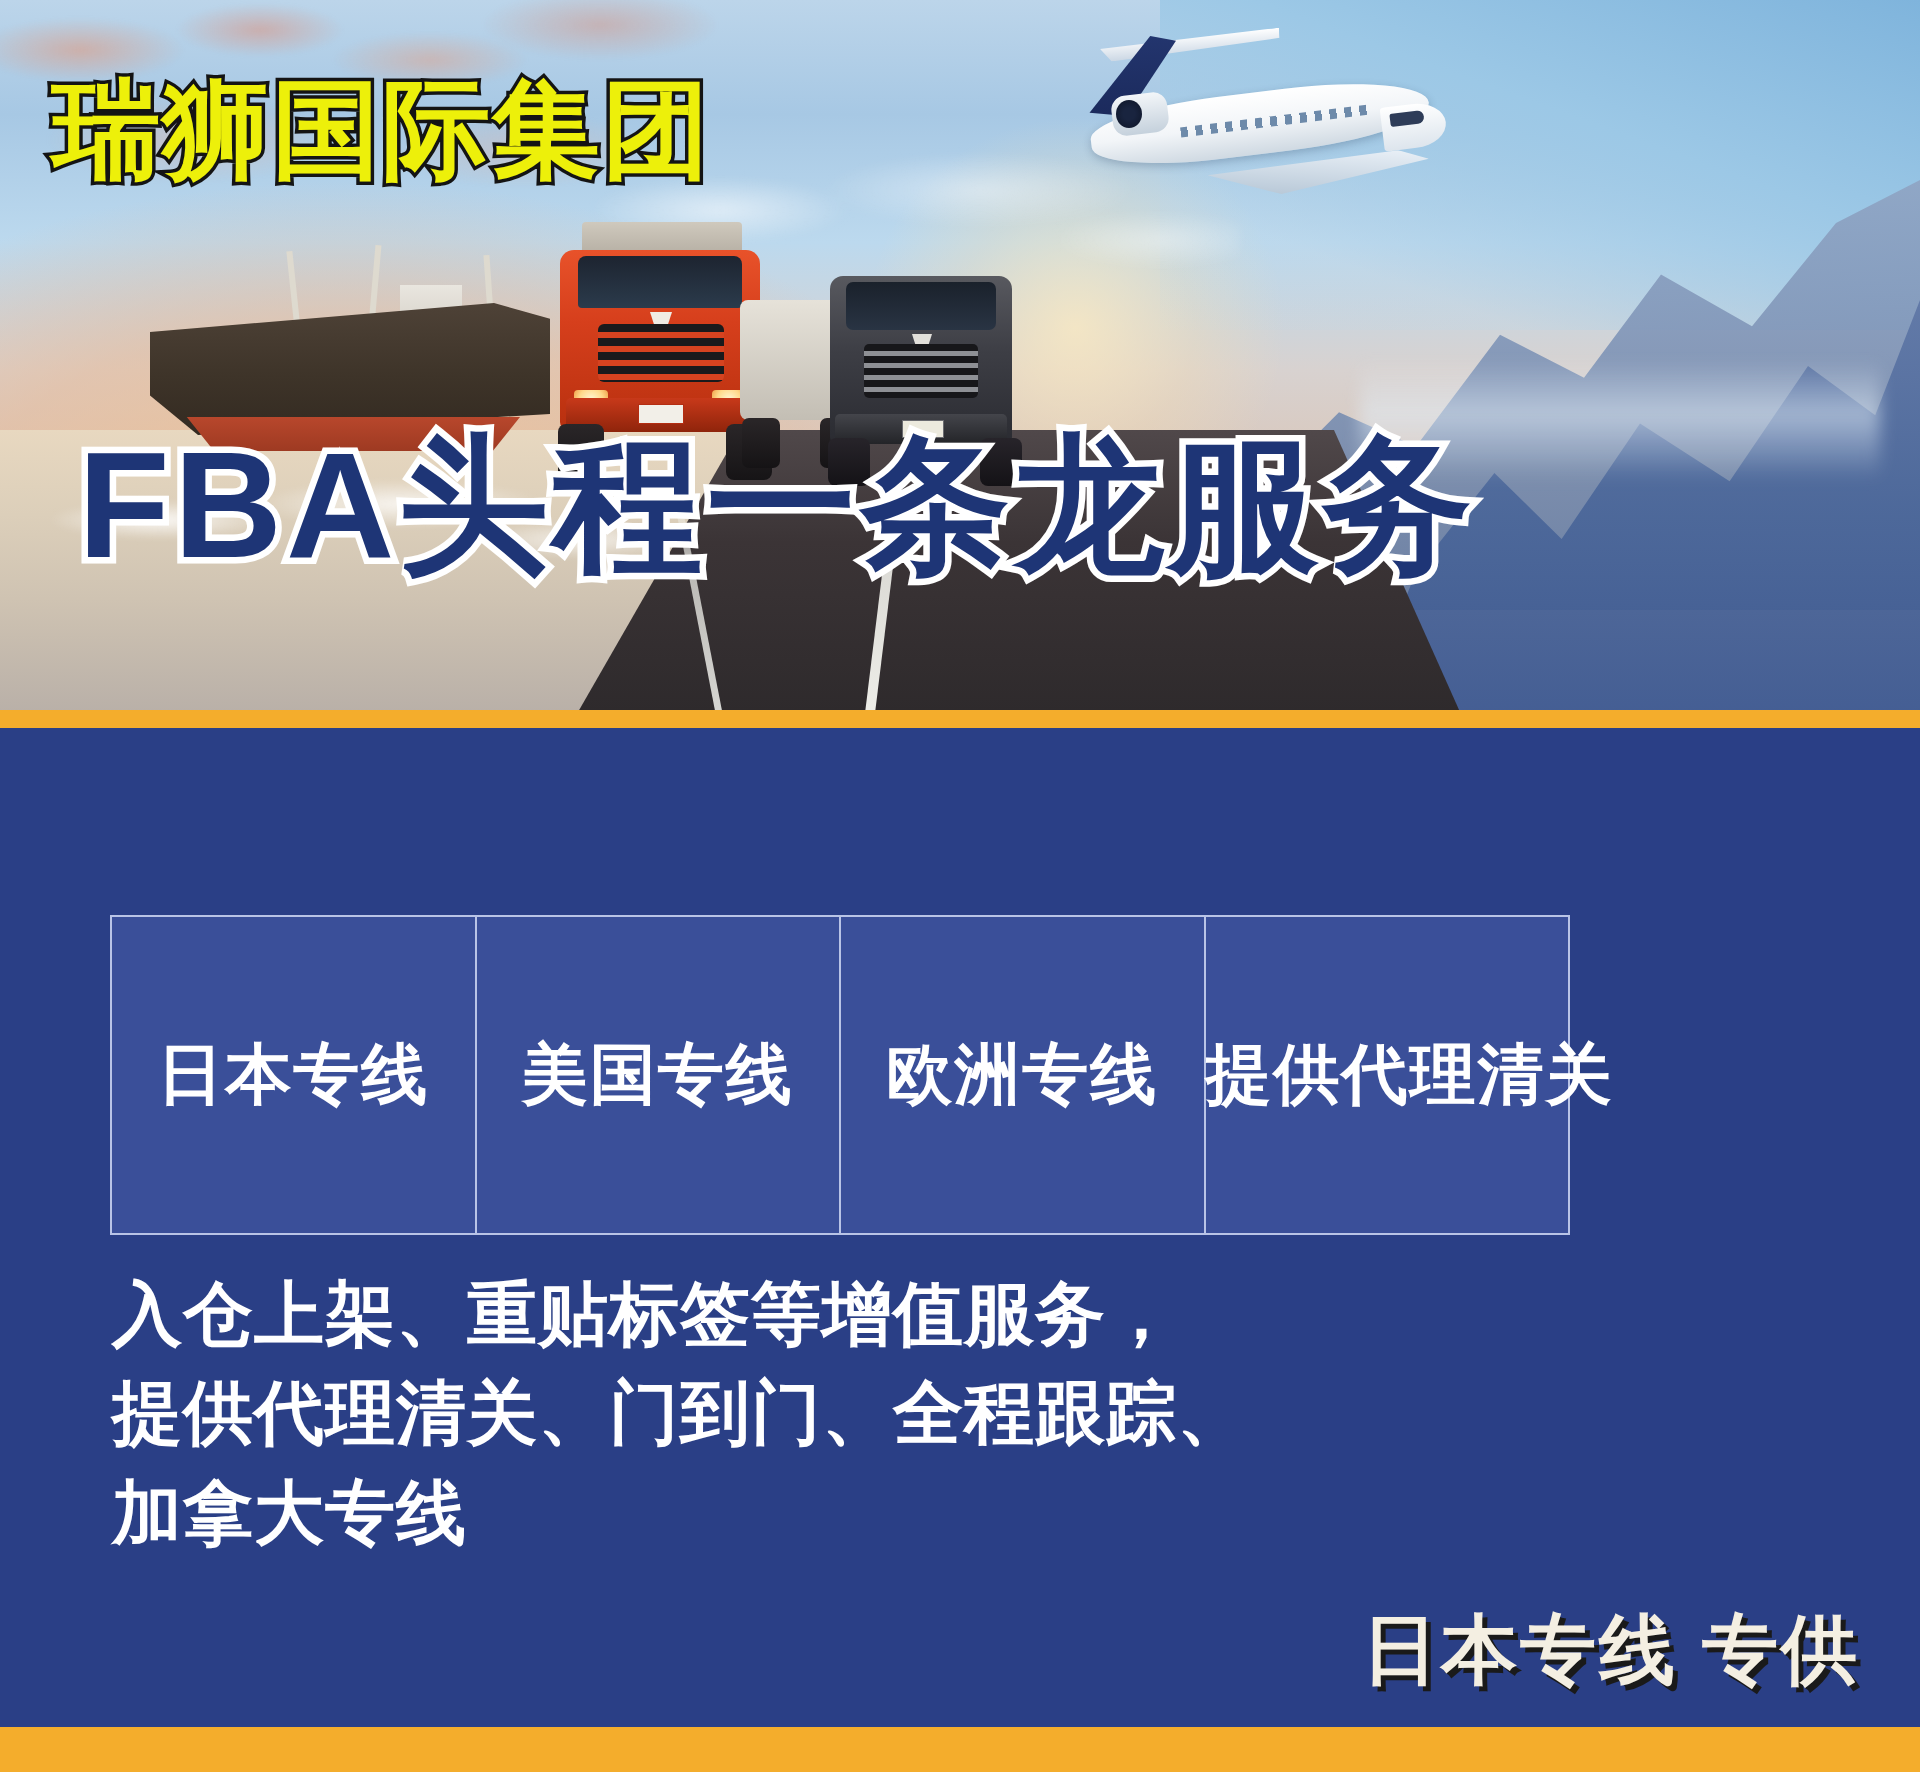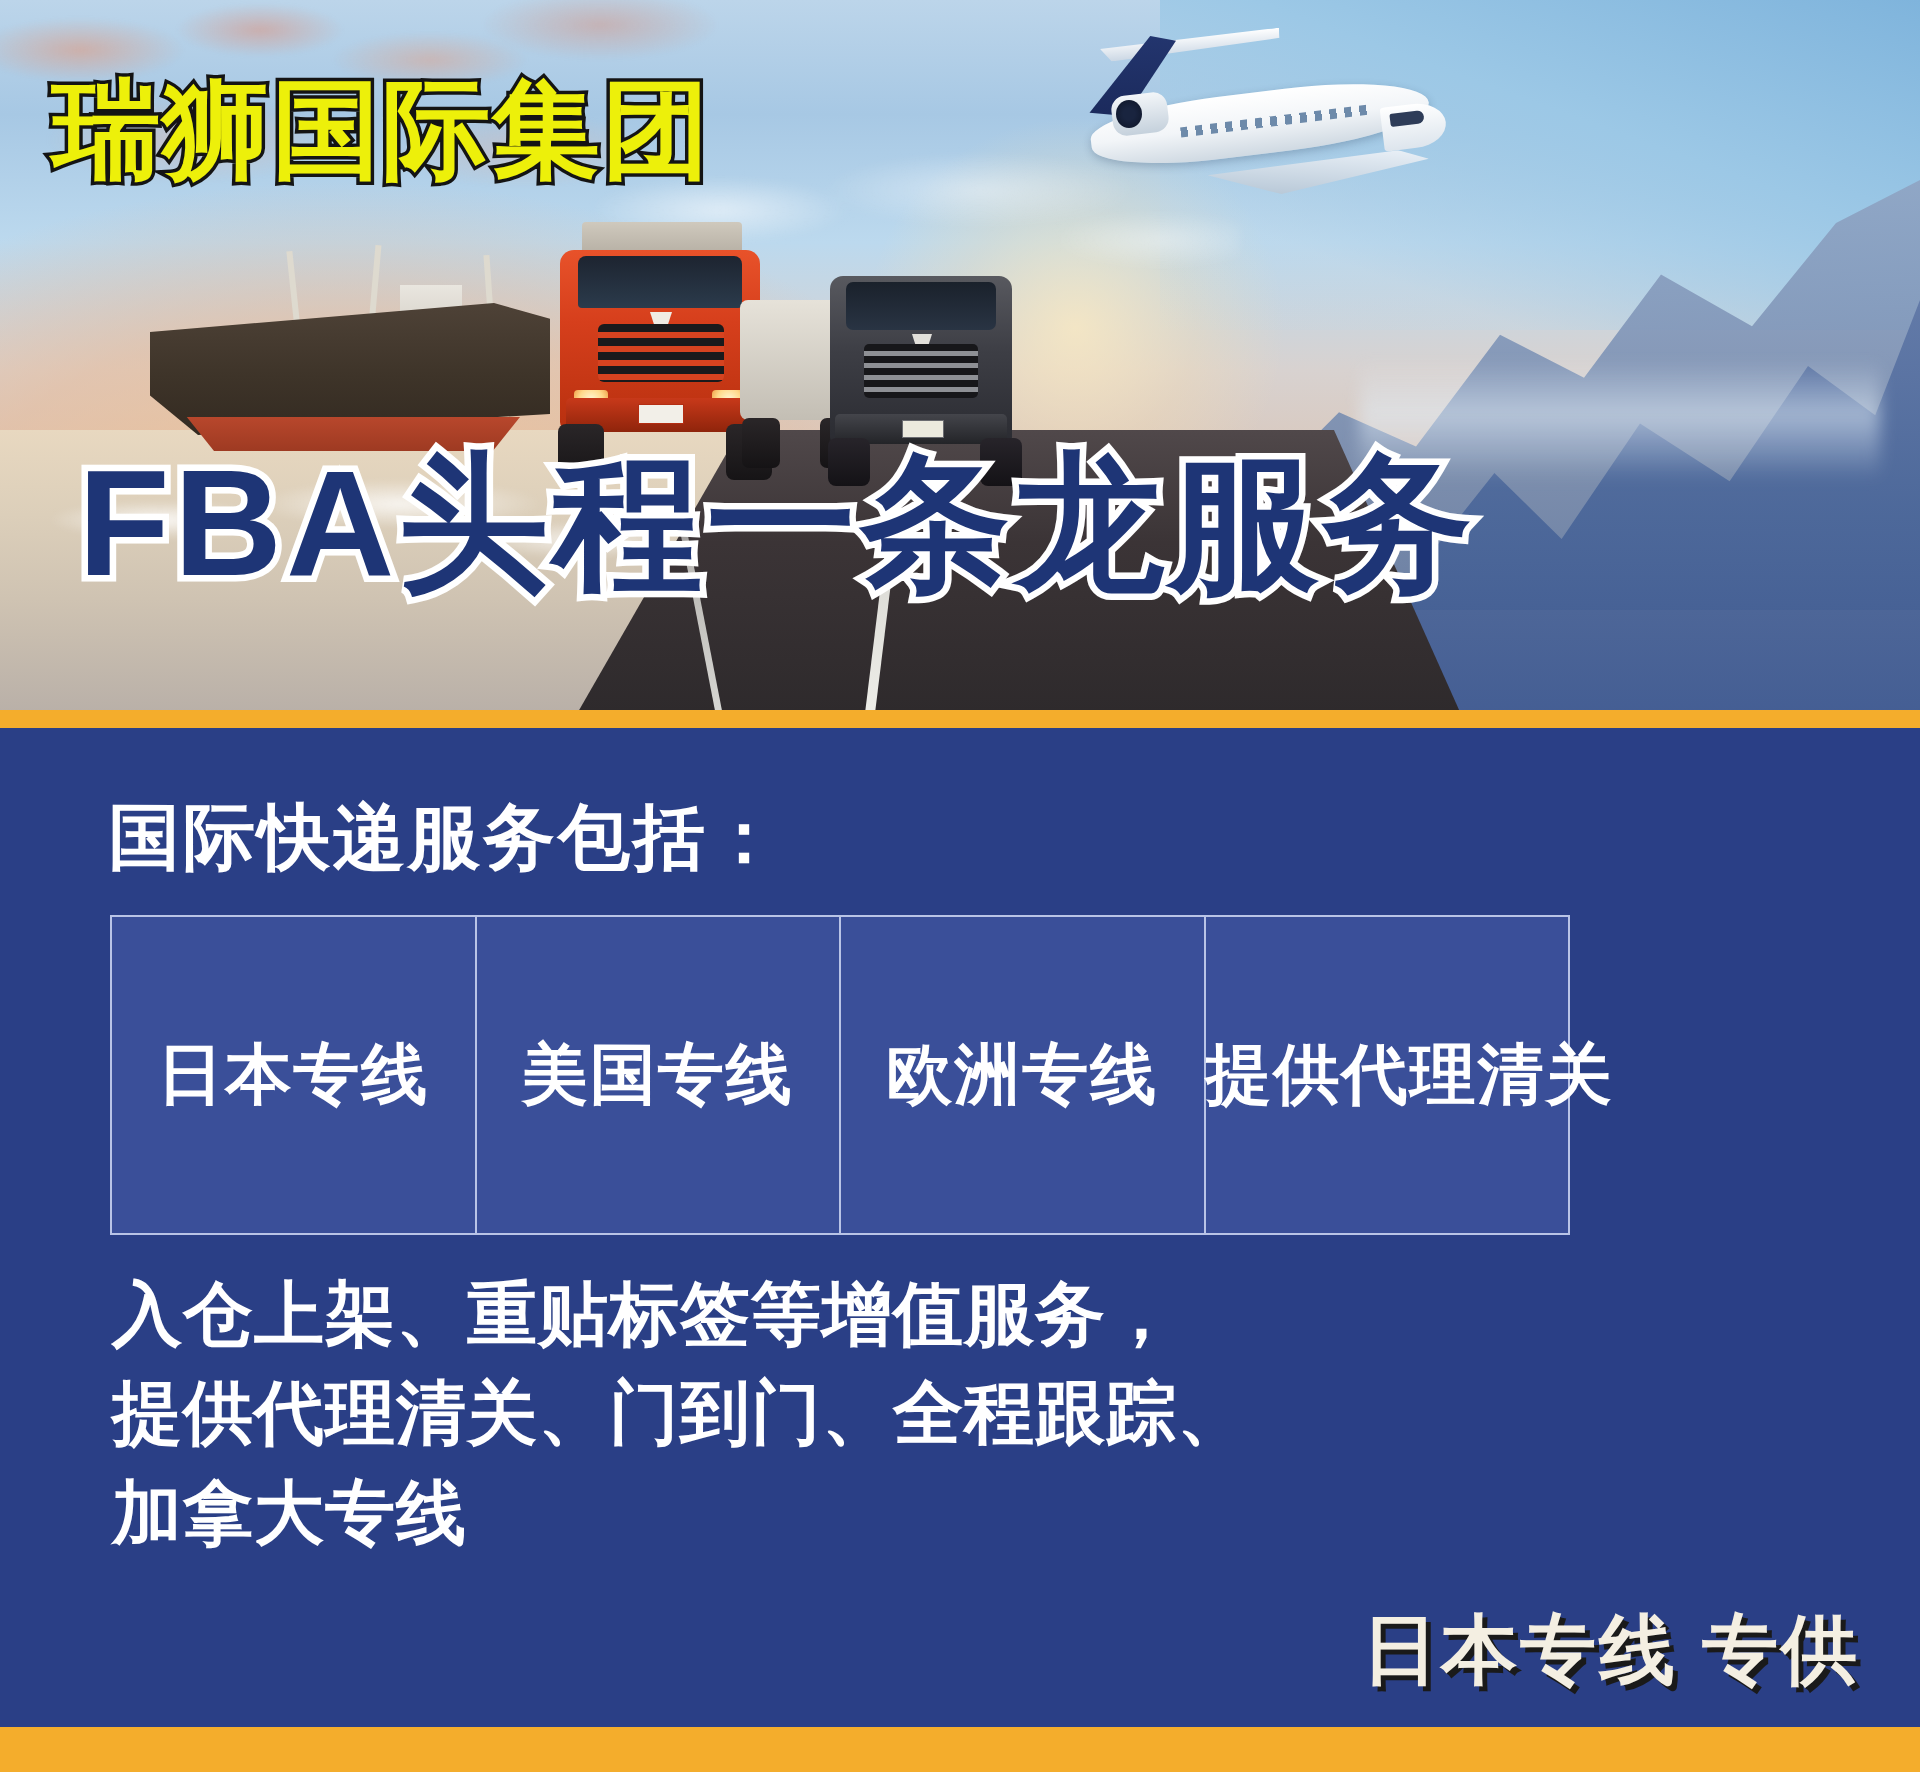--- a/index.html
+++ b/index.html
@@ -282,21 +282,21 @@
     position:absolute; left:52px; top:76px;
     font-size:108px; font-weight:bold; letter-spacing:2px;
     color:#edf00a; line-height:1;
     -webkit-text-stroke:7px #141414;
     paint-order:stroke fill;
     white-space:nowrap;
   }
 
   
   .headline {
-    position:absolute; left:78px; top:448px;
+    position:absolute; left:78px; top:430px;
     font-size:150px; font-weight:bold; letter-spacing:4px;
     color:#1e3576; line-height:1;
     -webkit-text-stroke:13px #ffffff;
     paint-order:stroke fill;
     white-space:nowrap;
   }
 
   
   .divider {
     position:absolute; left:0; top:710px; width:1920px; height:18px;
@@ -442,21 +442,20 @@
   </div>
 
   <div class="logo">瑞狮国际集团</div>
 
   <div class="headline">FBA头程一条龙服务</div>
 
   <div class="divider"></div>
 
   <div class="panel"></div>
 
-  <div class="subtitle">国际快递服务包括：</div>
 
   <table class="svc-table">
     <tbody>
       <tr>
         <td>日本专线</td>
         <td>美国专线</td>
         <td>欧洲专线</td>
         <td>提供代理清关</td>
       </tr>
     </tbody>

